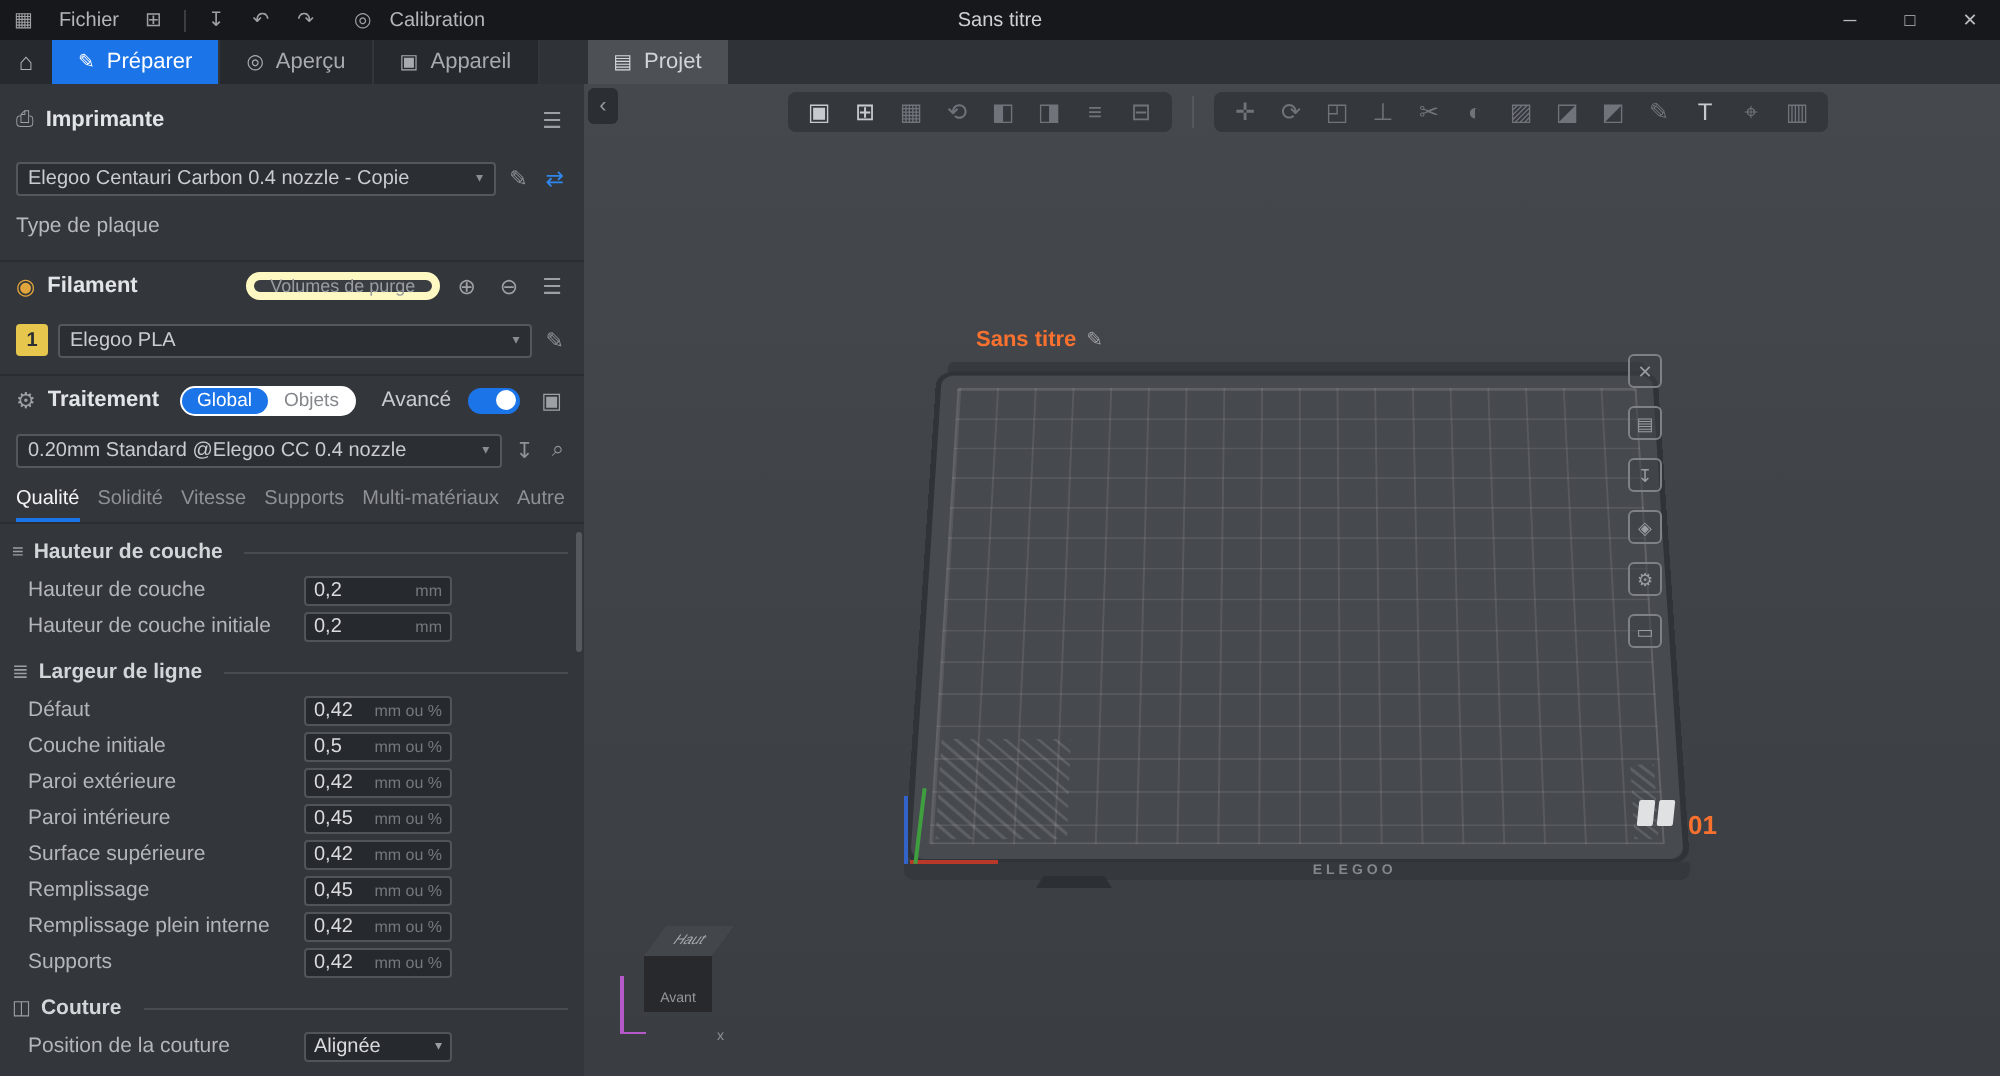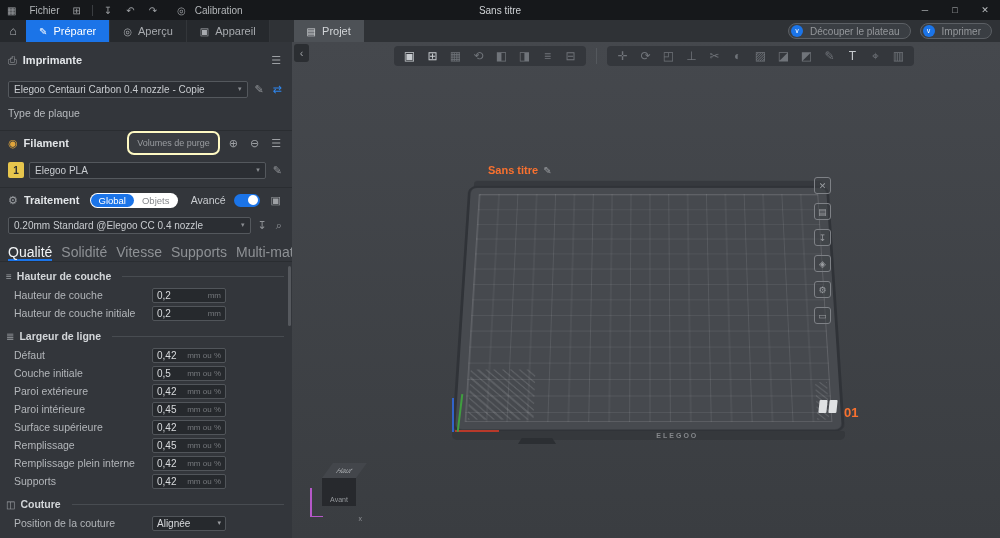--- a/index.html
+++ b/index.html
@@ -40,30 +40,30 @@
   .srow.mt6 { margin-top:6px; }
   .srow.mt4 { margin-top:4px; }
   .combo { flex:1; height:17px; background:#2b2e33; border:1px solid #54585d; border-radius:2px; display:flex; align-items:center; padding:0 5px; color:#c9ccd0; font-size:10px; white-space:nowrap; overflow:hidden; }
   .combo .caret { margin-left:auto; color:#8a8d91; font-size:7px; padding-left:4px; }
   .combo.dark { background:#2a2d32; border-color:#3c3f44; color:#93969a; }
   .field-label { width:82px; font-size:10.5px; color:#b6b9bd; }
   .icon-btn { font-size:11px; color:#8f9296; padding:0 2px; }
   .icon-btn.blue { color:#2f86ec; }
   .slot-box { width:16px; height:16px; background:#e7c64d; color:#2b2e32; font-weight:bold; font-size:10px; border-radius:2px; display:flex; align-items:center; justify-content:center; }
   .sdiv { height:1px; background:#2a2d31; margin-top:8px; }
-  .purge-btn { margin-left:auto; height:24px; border:2px solid #fef9c3; border-radius:7px; padding:0 8px; font-size:9px; color:#9a9da1; background:#3a3d42; display:flex; align-items:center; }
+  .purge-btn { margin-left:auto; height:14px; border:4px solid #fef9c3; border-radius:7px; padding:0 8px; font-size:9px; color:#9a9da1; background:#3a3d42; display:flex; align-items:center; }
   .seg { display:flex; background:#ffffff; border-radius:8px; height:15px; align-items:center; padding:1px; margin-left:4px; }
   .seg-item { padding:0 8px; font-size:9.5px; color:#85888c; line-height:13px; border-radius:7px; }
   .seg-item.active { background:#1b74e8; color:#fff; }
   .spacer { flex:1; }
   .adv-label { font-size:10.5px; color:#c9ccd0; }
   .toggle { width:26px; height:13px; border-radius:7px; background:#1b74e8; position:relative; margin:0 2px; }
   .toggle .knob { position:absolute; right:1.5px; top:1.5px; width:10px; height:10px; border-radius:50%; background:#fff; }
   .ptabs { display:flex; gap:9px; padding:6px 8px 0; border-bottom:1px solid #2a2d31; height:24px; margin-top:4px; }
-  .ptab { font-size:14px; color:#8e9195; padding-bottom:5px; white-space:nowrap; }
+  .ptab { font-size:10px; color:#8e9195; padding-bottom:5px; white-space:nowrap; }
   .ptab.active { color:#f2f4f6; border-bottom:2px solid #1b74e8; }
   .settings-list { margin-top:3px; }
   .set-head { height:20px; display:flex; align-items:center; gap:5px; padding-left:6px; margin-top:4px; }
   .set-head-icon { font-size:10px; color:#9b9ea2; }
   .set-head-title { font-size:10.5px; font-weight:bold; color:#d3d6d9; }
   .set-head-rule { flex:1; height:1px; background:#484c51; margin:0 8px 0 6px; }
   .set-row { height:18px; display:flex; align-items:center; padding-left:14px; }
   .set-label { width:138px; font-size:10.5px; color:#b3b6ba; white-space:nowrap; overflow:hidden; }
   .set-field { width:74px; height:15px; background:#26292d; border:1px solid #51555a; border-radius:2px; display:flex; align-items:center; padding:0 4px; }
   .set-value { font-size:10px; color:#d9dbde; }
@@ -151,30 +151,20 @@
     <span>Aperçu</span>
   </span>
   <span class="tab">
     <span class="tab-icon">▣</span>
     <span>Appareil</span>
   </span>
   <span class="tab project">
     <span class="tab-icon">▤</span>
     <span>Projet</span>
   </span>
-  <span class="tab-actions">
-    <span class="pill">
-      <span class="pill-circ">∨</span>
-      <span>Découper le plateau</span>
-    </span>
-    <span class="pill">
-      <span class="pill-circ">∨</span>
-      <span>Imprimer</span>
-    </span>
-  </span>
 </div>
 
 <div class="sidebar">
 
   <div class="sec-head first">
     <span class="sec-icon">⎙</span>
     <span class="sec-title">Imprimante</span>
     <span class="spacer"></span>
     <span class="sec-icon-btn">☰</span>
   </div>

